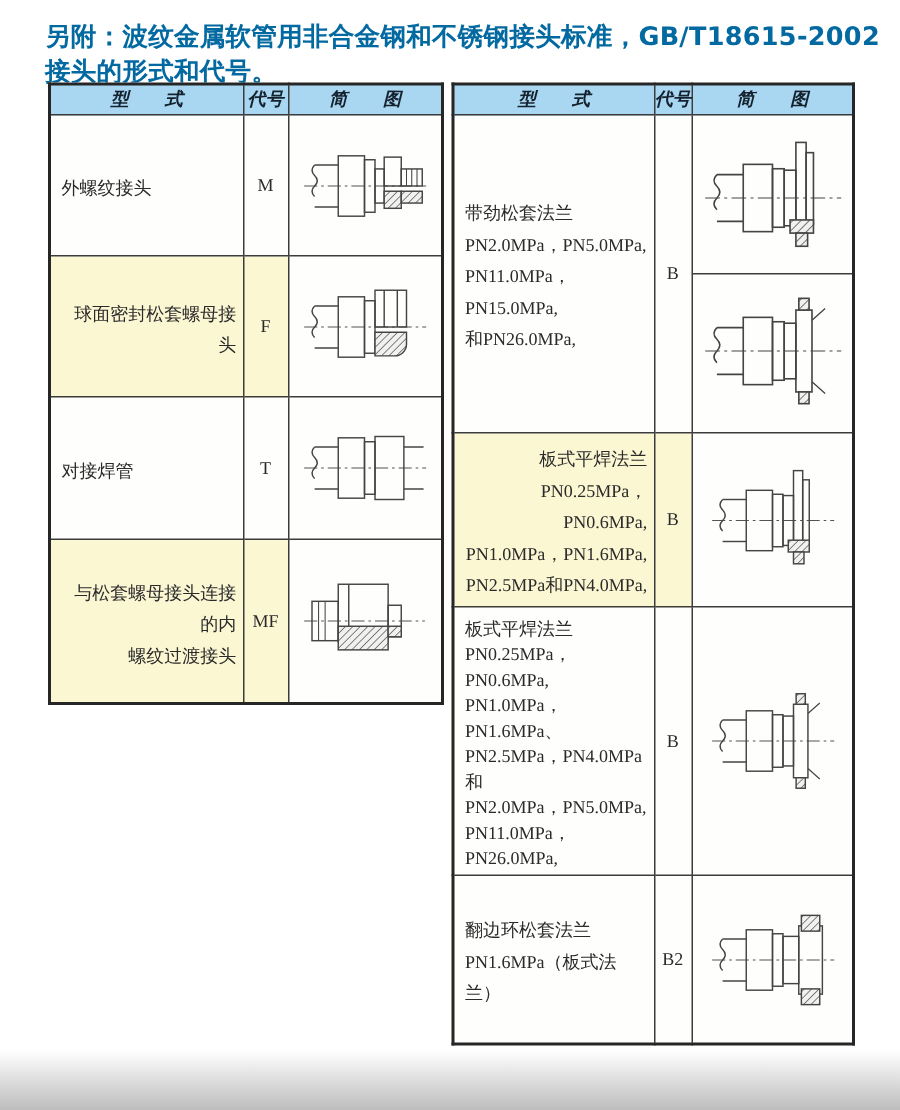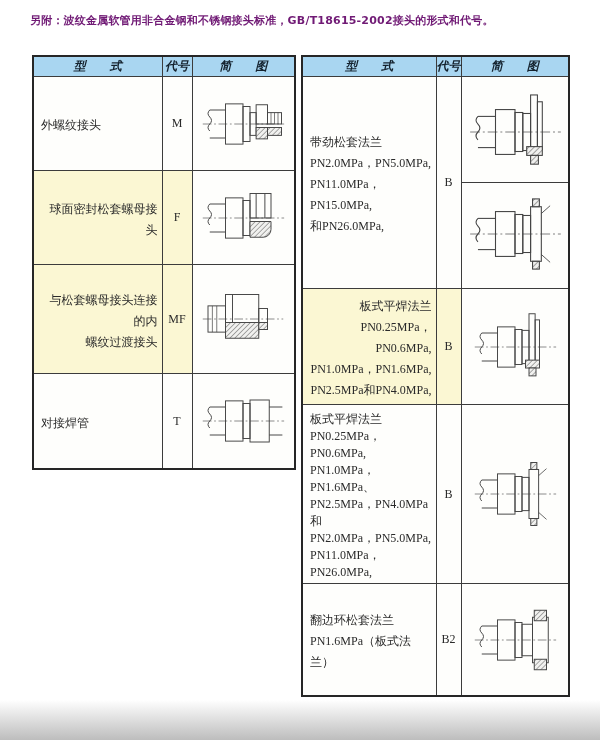--- a/index.html
+++ b/index.html
@@ -1,20 +1,20 @@
 <!DOCTYPE html>
 <html><head>
 <meta charset="utf-8">
 <style>
   html,body{margin:0;padding:0;}
   .page{position:relative;width:600px;height:740px;background:#ffffff;overflow:hidden;
         font-family:"Liberation Serif","DejaVu Serif",serif;}
   .caption{position:absolute;left:30px;top:13px;width:560px;
         font-family:"DejaVu Sans","Liberation Sans",sans-serif;
-        font-weight:bold;font-size:11px;color:#701a75;letter-spacing:.2px;}
+        font-weight:bold;font-size:17px;color:#0369a1;letter-spacing:.2px;}
   table{position:absolute;top:55px;border-collapse:collapse;table-layout:fixed;
         background:#fefefc;border:2px solid #262626;}
   #tblL{left:32px;width:264px;}
   #tblR{left:301px;width:269px;}
   th,td{border:1px solid #3c3c3c;padding:0;}
   th{height:19px;background:#a9d6f1;font-size:12px;font-weight:bold;color:#14222e;font-style:italic;}
   td.t{padding:6px 4px 2px 7px;font-size:12px;line-height:1.75;white-space:pre-line;
        color:#2a2a2a;vertical-align:middle;}
   td.t.tight{line-height:1.42;}
   td.c{text-align:center;font-size:12px;color:#2a2a2a;font-family:"Liberation Serif",serif;}
@@ -150,38 +150,38 @@
       <td class="c hl">F</td>
       <td class="d">
         <div class="schem">
               <svg viewBox="0 0 100 80">
                 <use href="#v-f"></use>
               </svg>
             </div>
       </td>
     </tr>
     <tr>
+      <td class="t h86">对接焊管</td>
+      <td class="c">T</td>
+      <td class="d">
+        <div class="schem">
+              <svg viewBox="0 0 100 80">
+                <use href="#v-t"></use>
+              </svg>
+            </div>
+      </td>
+    </tr>
+    <tr>
       <td class="t h100 hl">与松套螺母接头连接的内
 螺纹过渡接头</td>
       <td class="c hl">MF</td>
       <td class="d">
         <div class="schem">
               <svg viewBox="0 0 100 80">
                 <use href="#v-mf"></use>
-              </svg>
-            </div>
-      </td>
-    </tr>
-    <tr>
-      <td class="t h86">对接焊管</td>
-      <td class="c">T</td>
-      <td class="d">
-        <div class="schem">
-              <svg viewBox="0 0 100 80">
-                <use href="#v-t"></use>
               </svg>
             </div>
       </td>
     </tr>
   </tbody>
     </table>
 
   <table id="tblR">
     <colgroup>
         <col style="width:134px">

